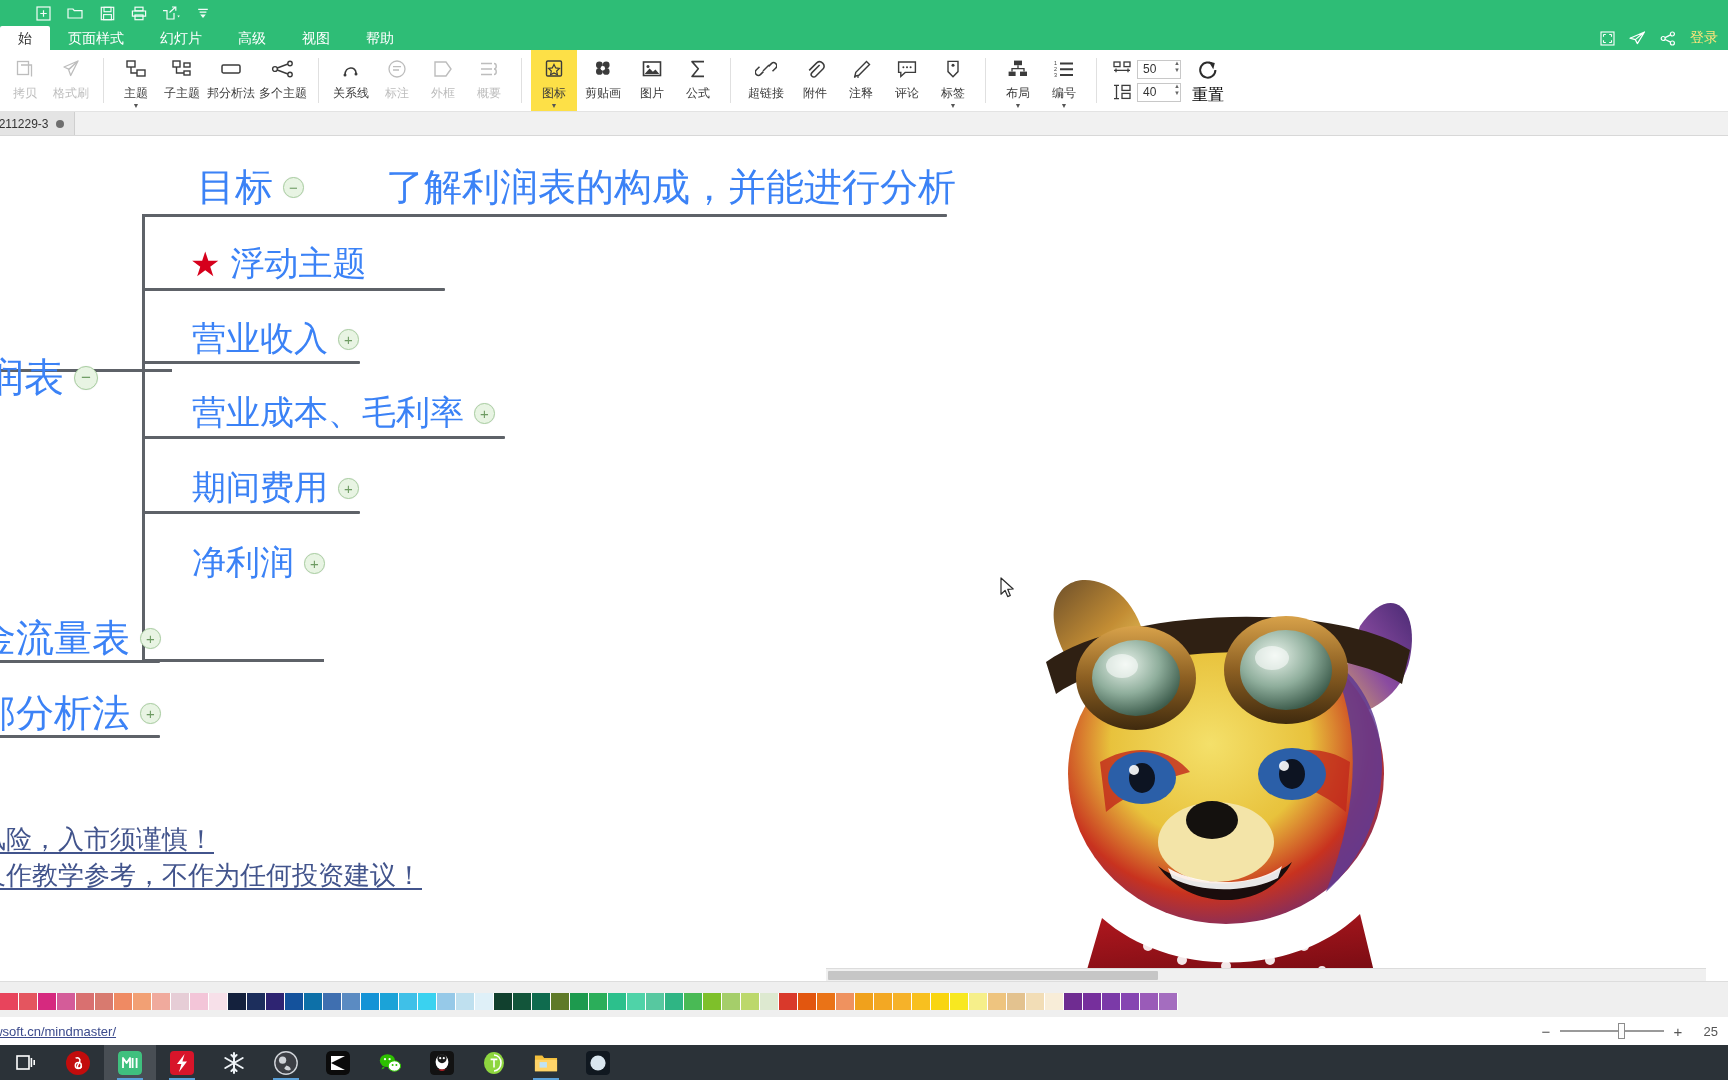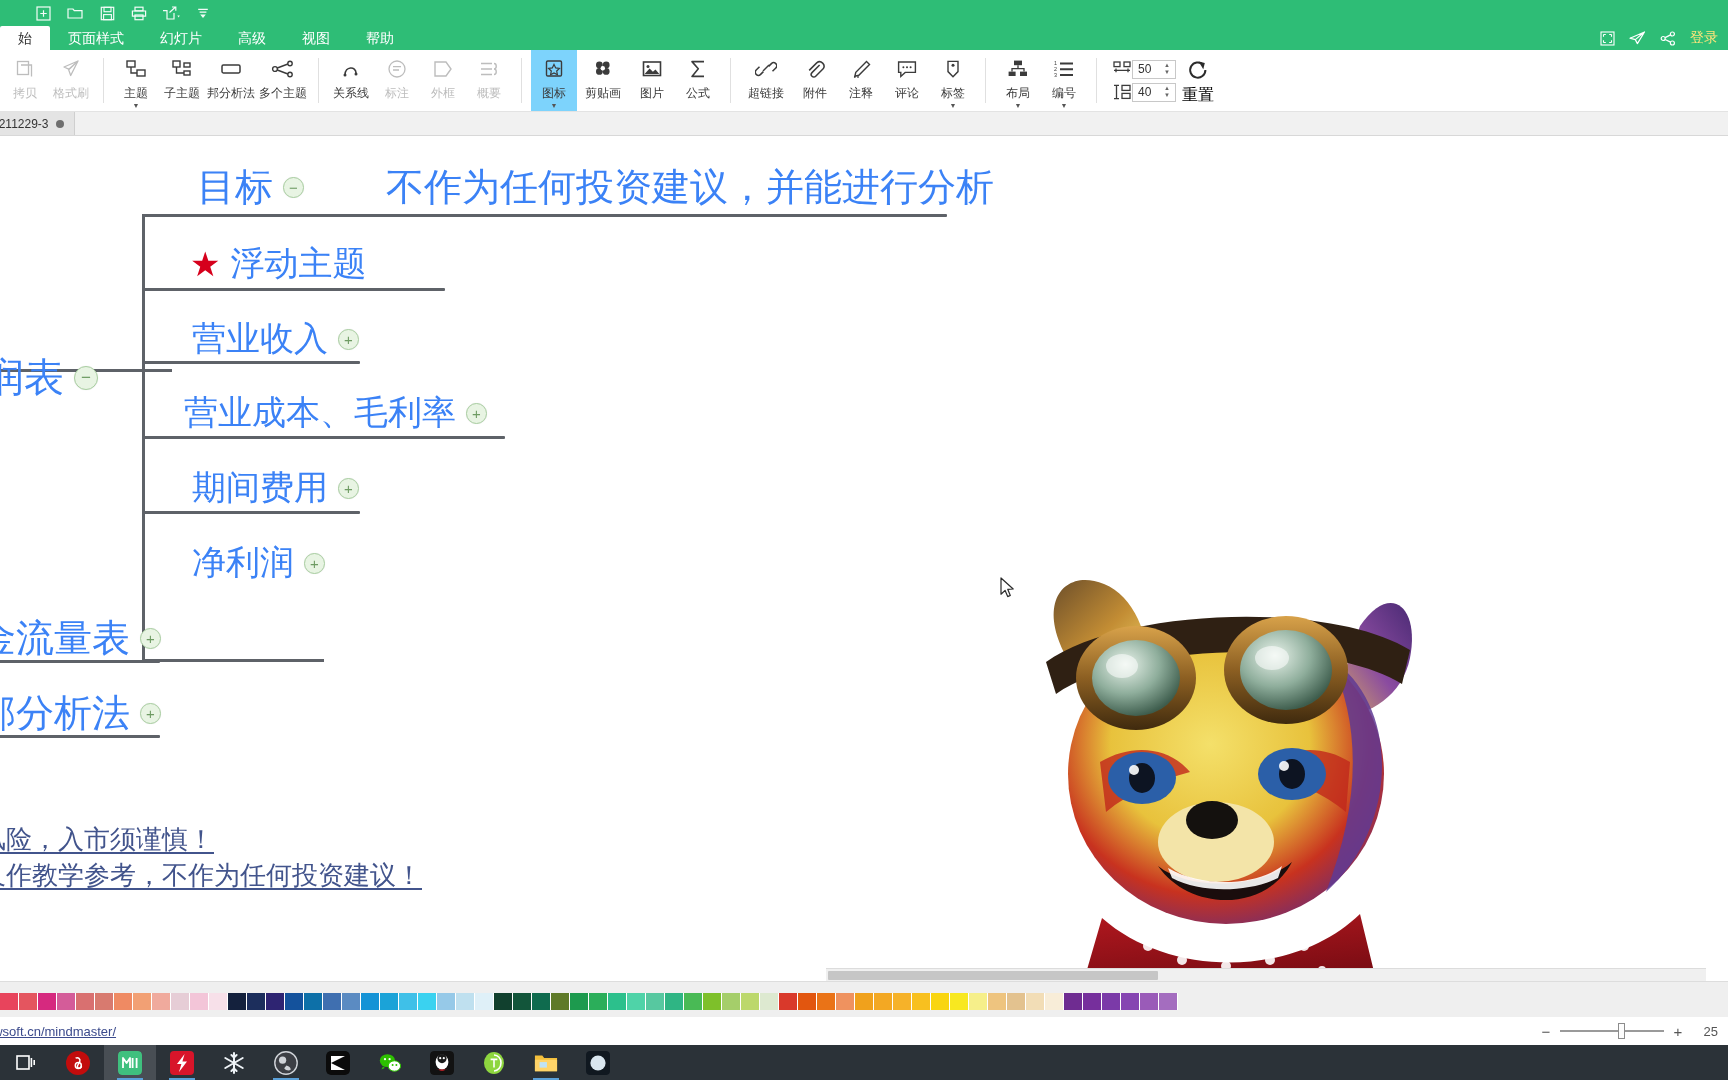--- a/index.html
+++ b/index.html
@@ -62,29 +62,29 @@
     width: 46px; display: flex; flex-direction: column; align-items: center;
     justify-content: flex-start; padding-top: 6px; cursor: default;
   }
   .rbtn.wide { width: 52px; }
   .rbtn .glyph {
     height: 26px; display: flex; align-items: center; justify-content: center;
     color: #3b3b3b;
   }
   .rbtn .rlabel { font-size: 12px; color: #3b3b3b; margin-top: 3px; white-space: nowrap; }
   .rbtn.dim .glyph, .rbtn.dim .rlabel { color: #bdbdbd; }
-  .rbtn.sel { background: #7dd3fc; }
+  .rbtn.sel { background: #fde047; }
   .caret { font-size: 7px; line-height: 6px; color: #555; margin-top: 1px; }
 
   
   .spingroup {
     display: flex; flex-direction: column; justify-content: center;
     gap: 4px; padding: 0 6px;
   }
-  .spinrow { display: flex; align-items: center; }
+  .spinrow { display: flex; align-items: flex-start; gap: 5px; }
   .spinrow .sglyph { width: 20px; height: 18px; display:flex; align-items:center; justify-content:center; color:#3b3b3b;}
   .spinbox {
     width: 44px; height: 19px; border: 1px solid #c8c8c8; background: #fff;
     font-size: 12px; color: #333; display: flex; align-items: center;
     padding-left: 5px;
   }
   .spinarrows { display: flex; flex-direction: column; margin-left: -12px; }
   .spinarrows i { font-style: normal; font-size: 6px; line-height: 7px; color: #666; }
   .reset-btn {
     width: 44px; display: flex; flex-direction: column; align-items: center;
@@ -588,36 +588,36 @@
         <span class="toggle lg">−</span>
       </div>
 
       <div class="node lvl-1" style="left:197px; top:26px;">
         <span class="ntext">目标</span>
         <span class="toggle">−</span>
       </div>
       <div class="underline" style="left:197px; top:78px; width:750px;"></div>
 
       <div class="node lvl-1" style="left:386px; top:26px;">
-        <span class="ntext">不作为任何投资建议，并能进行分析</span>
+        <span class="ntext">了解利润表的构成，并能进行分析</span>
       </div>
 
       <div class="node lvl-2" style="left:190px; top:105px;">
         <span class="star">★</span>
         <span class="ntext">浮动主题</span>
       </div>
       <div class="underline" style="left:145px; top:152px; width:300px;"></div>
 
       <div class="node lvl-2" style="left:192px; top:180px;">
         <span class="ntext">营业收入</span>
         <span class="toggle">+</span>
       </div>
       <div class="underline" style="left:145px; top:225px; width:215px;"></div>
 
-      <div class="node lvl-2" style="left:184px; top:254px;">
+      <div class="node lvl-2" style="left:192px; top:254px;">
         <span class="ntext">营业成本、毛利率</span>
         <span class="toggle">+</span>
       </div>
       <div class="underline" style="left:145px; top:300px; width:360px;"></div>
 
       <div class="node lvl-2" style="left:192px; top:329px;">
         <span class="ntext">期间费用</span>
         <span class="toggle">+</span>
       </div>
       <div class="underline" style="left:145px; top:375px; width:215px;"></div>

